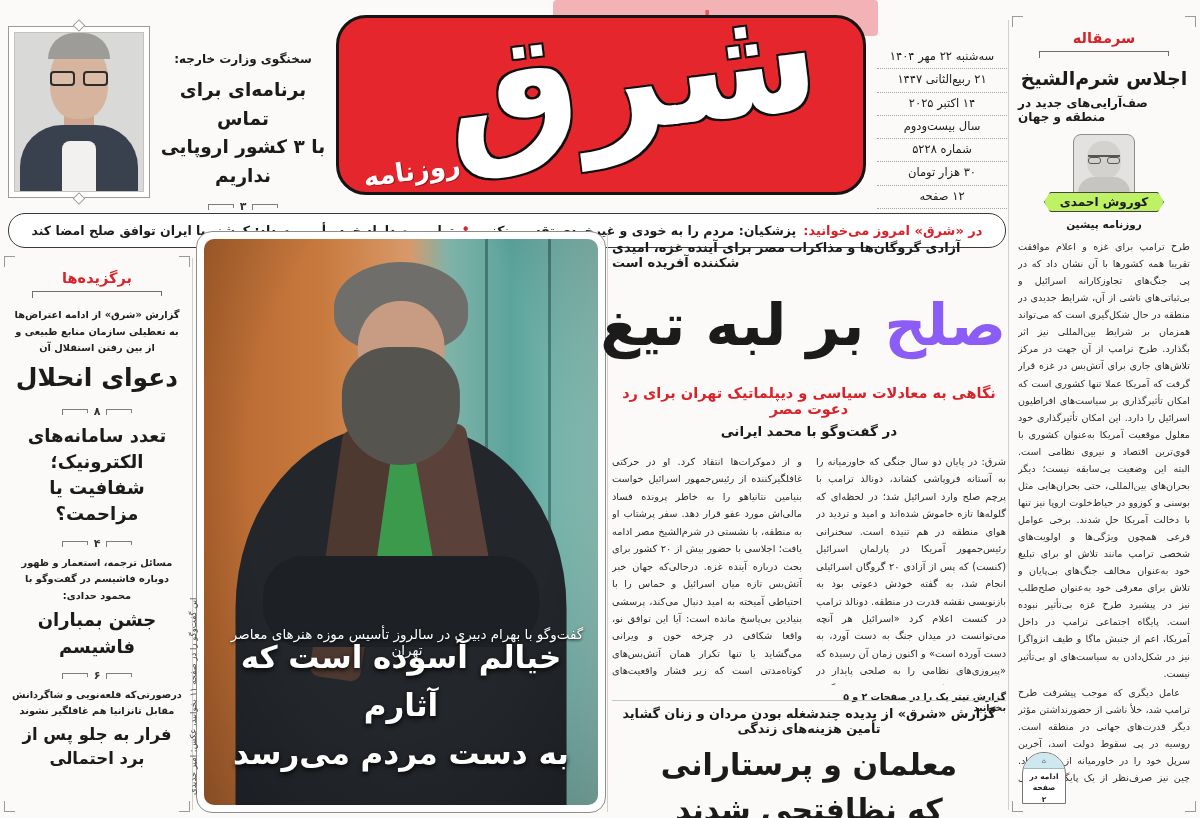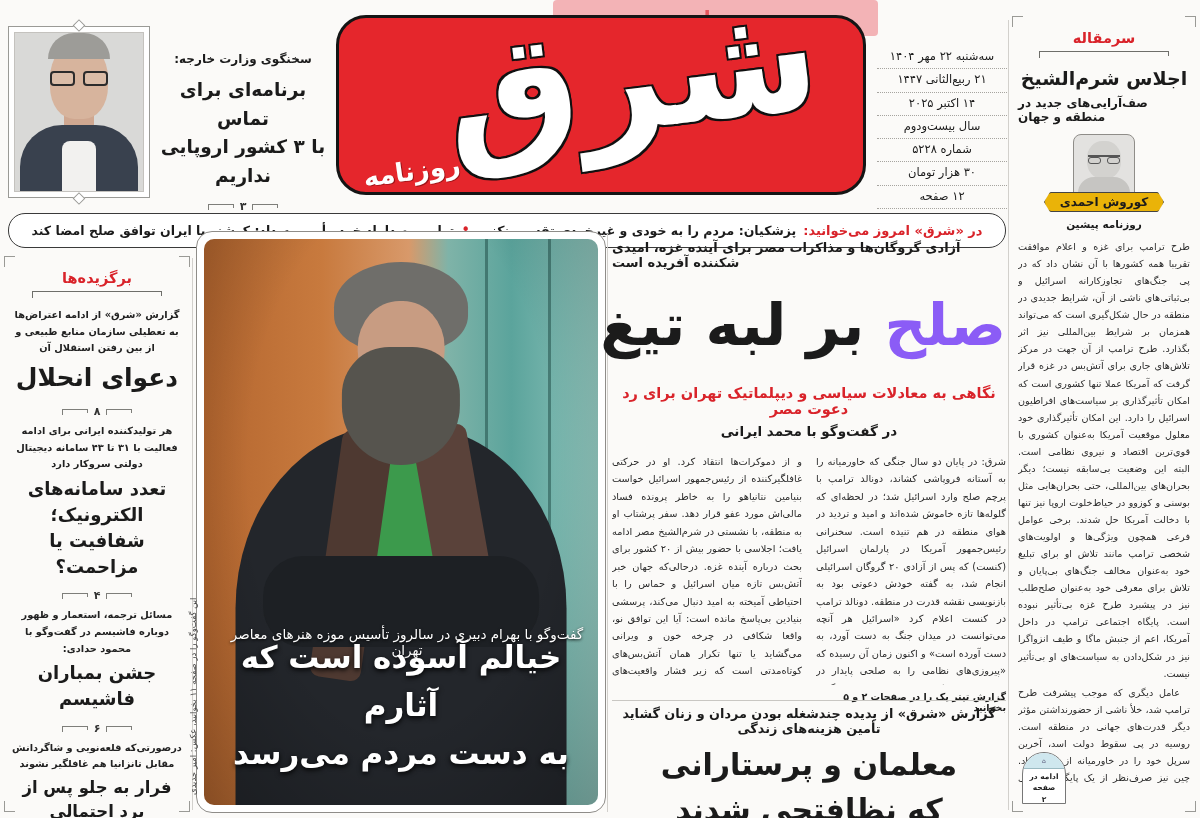--- a/index.html
+++ b/index.html
@@ -99,21 +99,21 @@
 
   
   .ecol { left:1012px; top:16px; width:184px; height:796px; padding:14px 6px 0; }
   .ecol .hl { font-size:19px; font-weight:bold; text-align:center; margin-top:6px; }
   .ecol .sub { font-size:12px; font-weight:bold; text-align:left; margin-top:7px; }
   .ephoto { width:62px; height:66px; margin:10px auto 0; border:1px solid #8f8d89; border-radius:8px; background:#e3e2e0; position:relative; overflow:visible; }
   .ep-head { position:absolute; top:6px; left:50%; transform:translateX(-50%); width:34px; height:38px; background:#d3d2cf; border-radius:45%; }
   .ep-glass { position:absolute; top:20px; left:50%; transform:translateX(-50%); width:32px; height:8px; border-top:2px solid #555; display:flex; justify-content:space-between; }
   .ep-glass i { width:13px; height:7px; border:1.5px solid #555; border-radius:3px; }
   .ep-body { position:absolute; bottom:0; left:50%; transform:translateX(-50%); width:52px; height:22px; background:#c6c5c2; border-radius:16px 16px 0 0; }
-  .ebadge { width:120px; margin:-8px auto 0; position:relative; border:1px solid #444; background:#eab308; border-radius:10px/14px; padding:2px 6px; font-size:12px; font-weight:bold; text-align:center; clip-path:polygon(5% 0,95% 0,100% 50%,95% 100%,5% 100%,0 50%); }
+  .ebadge { width:120px; margin:-8px auto 0; position:relative; border:1px solid #444; background:#bef264; border-radius:10px/14px; padding:2px 6px; font-size:12px; font-weight:bold; text-align:center; clip-path:polygon(5% 0,95% 0,100% 50%,95% 100%,5% 100%,0 50%); }
   .etitle2 { font-size:10.5px; font-weight:bold; text-align:center; margin-top:6px; }
   .ebody { margin-top:8px; font-size:9.6px; line-height:1.78; text-align:justify; color:#2a2a2a; height:548px; overflow:hidden; }
   .ebody p + p { text-indent:10px; margin-top:2px; }
   .cont-badge { position:absolute; left:10px; bottom:8px; width:44px; height:52px; border:1px solid #777; border-radius:22px 22px 0 0; background:#fff; overflow:hidden; text-align:center; }
   .cont-badge .dome { height:16px; background:#cfe7ee; border-bottom:1px solid #9bbac2; font-size:6px; color:#557; line-height:16px; }
   .cont-badge .txt { font-size:7.5px; font-weight:bold; line-height:1.5; padding-top:2px; color:#222; }
 </style>
 </head>
 <body>
 
@@ -187,21 +187,20 @@
     <div class="kick">گزارش «شرق» از ادامه اعتراض‌ها به تعطیلی سازمان منابع طبیعی و از بین رفتن استقلال آن</div>
     <div class="hl hl-26">دعوای انحلال</div>
     <div class="pmark">
         <span class="pm-line"></span>
         <span class="pm-num">۸</span>
         <span class="pm-line"></span>
       </div>
   </div>
 
   <div class="hitem" style="margin-top:6px">
-    <div class="kick">هر تولیدکننده ایرانی برای ادامه فعالیت با ۳۱ تا ۴۳ سامانه دیجیتال دولتی سروکار دارد</div>
     <div class="hl hl-18">تعدد سامانه‌های الکترونیک؛ شفافیت یا مزاحمت؟</div>
     <div class="pmark">
         <span class="pm-line"></span>
         <span class="pm-num">۴</span>
         <span class="pm-line"></span>
       </div>
   </div>
 
   <div class="hitem" style="margin-top:6px">
     <div class="kick">مسائل ترجمه، استعمار و ظهور دوباره فاشیسم در گفت‌وگو با محمود حدادی:</div>

